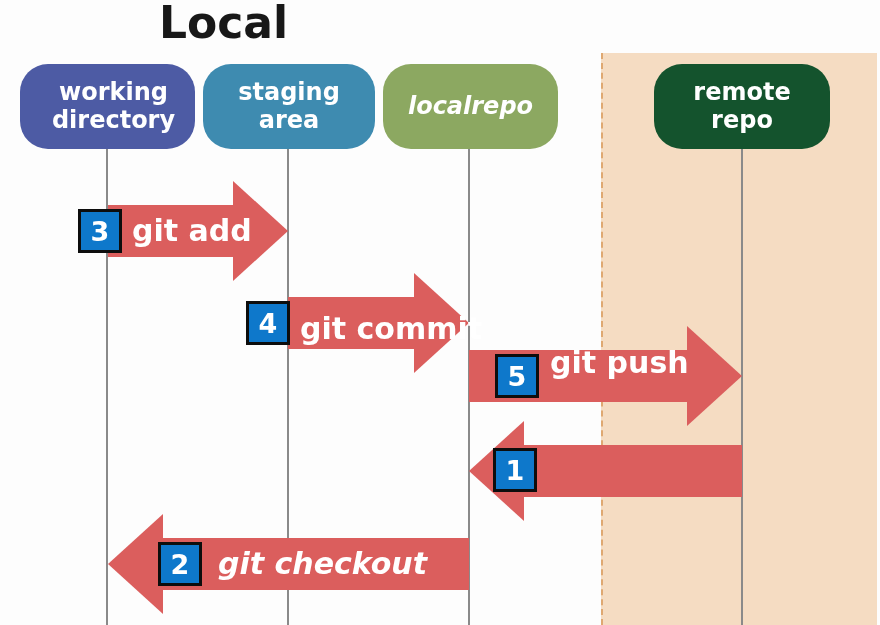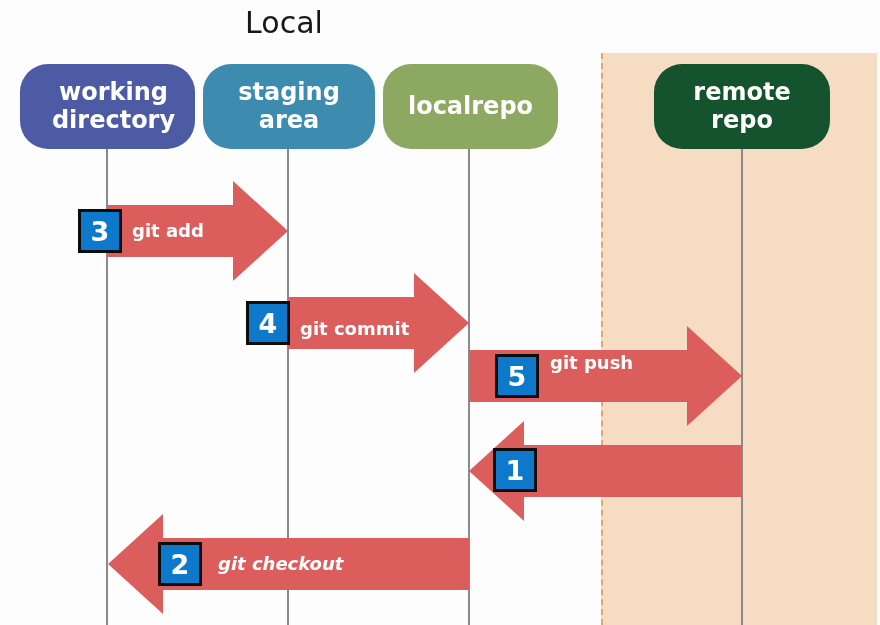--- a/index.html
+++ b/index.html
@@ -1,44 +1,44 @@
 <!DOCTYPE html>
 <html><head>
 <meta charset="utf-8">
 <style>
   html,body{margin:0;padding:0;background:#fff;}
   .canvas{
     position:relative;width:880px;height:625px;overflow:hidden;
     background:#fdfdfd;font-family:"DejaVu Sans","Liberation Sans",sans-serif;
   }
   .remote-zone{position:absolute;left:601px;top:53px;width:274px;height:572px;z-index:0;border-left:2px dashed #dfa871;}
-  .title{position:absolute;top:0;width:250px;text-align:center;font-size:30px;font-weight:normal;color:#181818;line-height:46px;z-index:4;}
+  .title{position:absolute;top:0;width:250px;text-align:left;font-size:44px;font-weight:bold;color:#181818;line-height:46px;z-index:4;}
   .title-local{left:159px;}
   .title-remote{left:612px;}
   .lifeline{position:absolute;top:147px;height:478px;width:2px;background:#8a8a8a;z-index:1;}
   .node{
     position:absolute;top:64px;height:85px;border-radius:28px;z-index:3;
     display:flex;align-items:center;justify-content:center;text-align:center;
     color:#fff;font-weight:bold;font-size:24px;line-height:1.15;padding:0 12px;box-sizing:border-box;
   }
   .node-wd{left:20px;width:175px;padding-left:24px;}
   .node-staging{left:203px;width:172px;}
-  .node-localrepo{left:383px;width:175px;}
+  .node-localrepo{left:383px;width:175px;font-style:italic;}
   .node-remote{left:654px;width:176px;}
   .arrow-body{position:absolute;height:52px;z-index:2;}
   .arrowhead{position:absolute;width:0;height:0;z-index:2;
     border-top:50px solid transparent;border-bottom:50px solid transparent;}
   .head-right{border-left:55px solid #db5e5d;}
   .head-left{border-right:55px solid #db5e5d;}
   .step-badge{
     position:absolute;width:38px;height:38px;border:3px solid #0d0d0d;z-index:3;
     display:flex;align-items:center;justify-content:center;
     color:#fff;font-weight:bold;font-size:27px;
   }
-  .arrow-label{position:absolute;height:52px;line-height:52px;color:#fff;font-weight:bold;font-size:18px;z-index:3;white-space:nowrap;}
+  .arrow-label{position:absolute;height:52px;line-height:52px;color:#fff;font-weight:bold;font-size:30px;z-index:3;white-space:nowrap;}
 </style>
 </head>
 <body>
 
 <div class="canvas">
 
   <div class="remote-zone" style="background: rgb(245, 220, 194); border-left-color: rgb(223, 168, 113);"></div>
 
   <div class="title title-local">Local</div>
 

